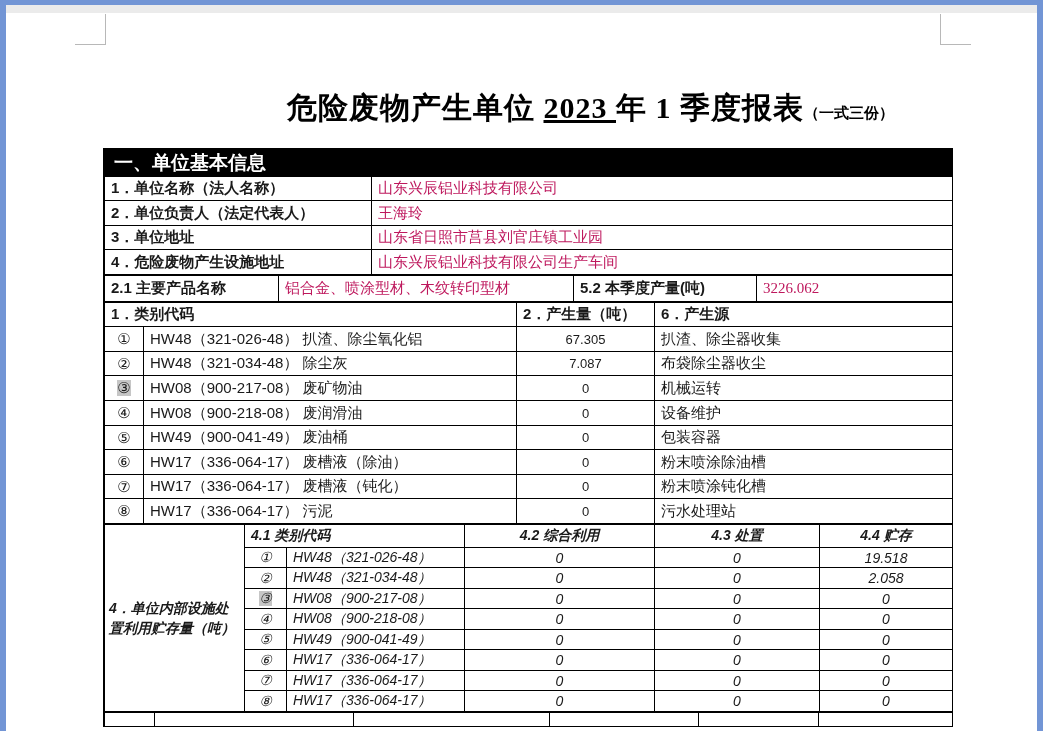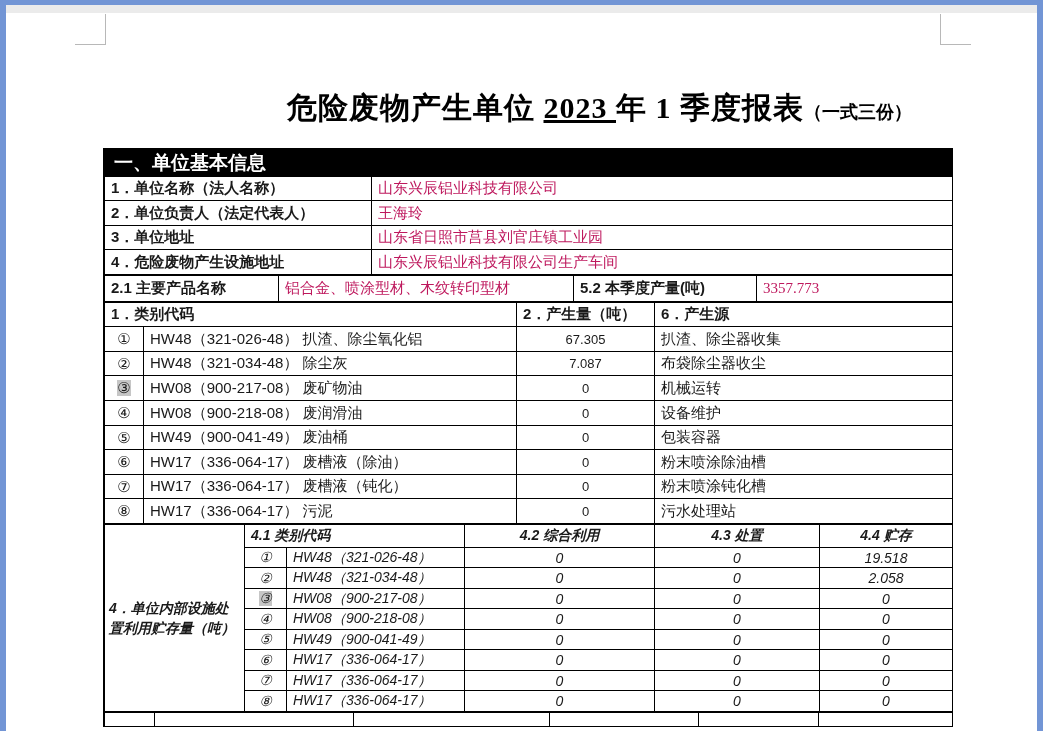--- a/index.html
+++ b/index.html
@@ -18,21 +18,21 @@
   }
   .corner-right {
     position:absolute; left:940px; top:14px; width:30px; height:30px;
     border-left:1px solid #b8b8b8; border-bottom:1px solid #b8b8b8;
   }
   .title {
     position:absolute; left:287px; top:88px; white-space:nowrap;
     font-weight:bold; font-size:30px; color:#000; letter-spacing:1px;
   }
   .title .yr { text-decoration:underline; }
-  .title .copies { font-size:18px; letter-spacing:0; }
+  .title .copies { font-size:15px; letter-spacing:0; }
 
   .doc-table-wrap {
     position:absolute; left:103px; top:148px; width:848px;
     border:1px solid #000; border-bottom:0;
   }
   table { border-collapse:collapse; table-layout:fixed; width:848px; }
   td {
     border:1px solid #000; padding:0 6px; font-size:15px; color:#1a1a1a;
     overflow:hidden; white-space:nowrap; vertical-align:middle;
   }
@@ -102,21 +102,21 @@
         <col style="width:174px">
         <col style="width:295px">
         <col style="width:183px">
         <col style="width:196px">
       </colgroup>
     <tbody>
         <tr style="height:26px">
       <td class="lbl">2.1 主要产品名称</td>
       <td class="val">铝合金、喷涂型材、木纹转印型材</td>
       <td class="lbl">5.2 本季度产量(吨)</td>
-      <td class="val">3357.773</td>
+      <td class="val">3226.062</td>
     </tr>
   </tbody>
     </table>
 
 
   <table>
     <colgroup>
         <col style="width:39px">
         <col style="width:373px">
         <col style="width:138px">

